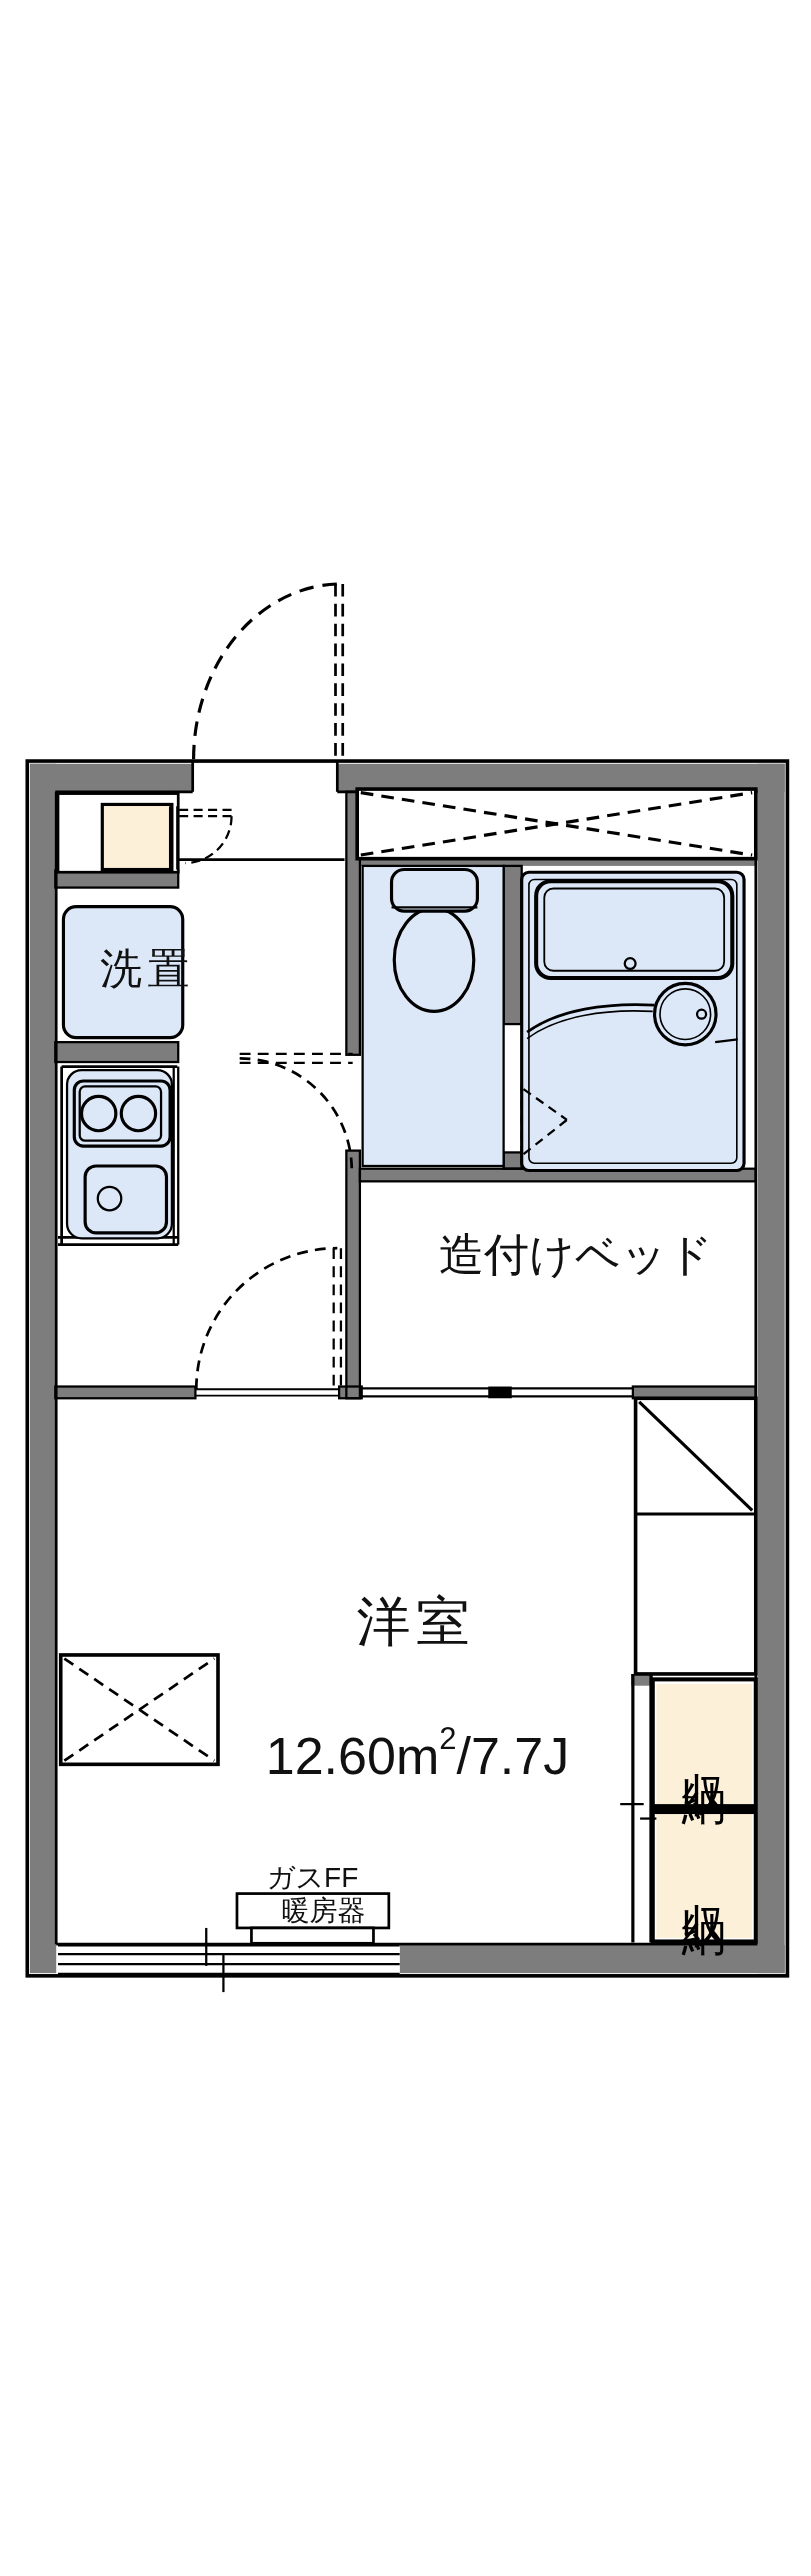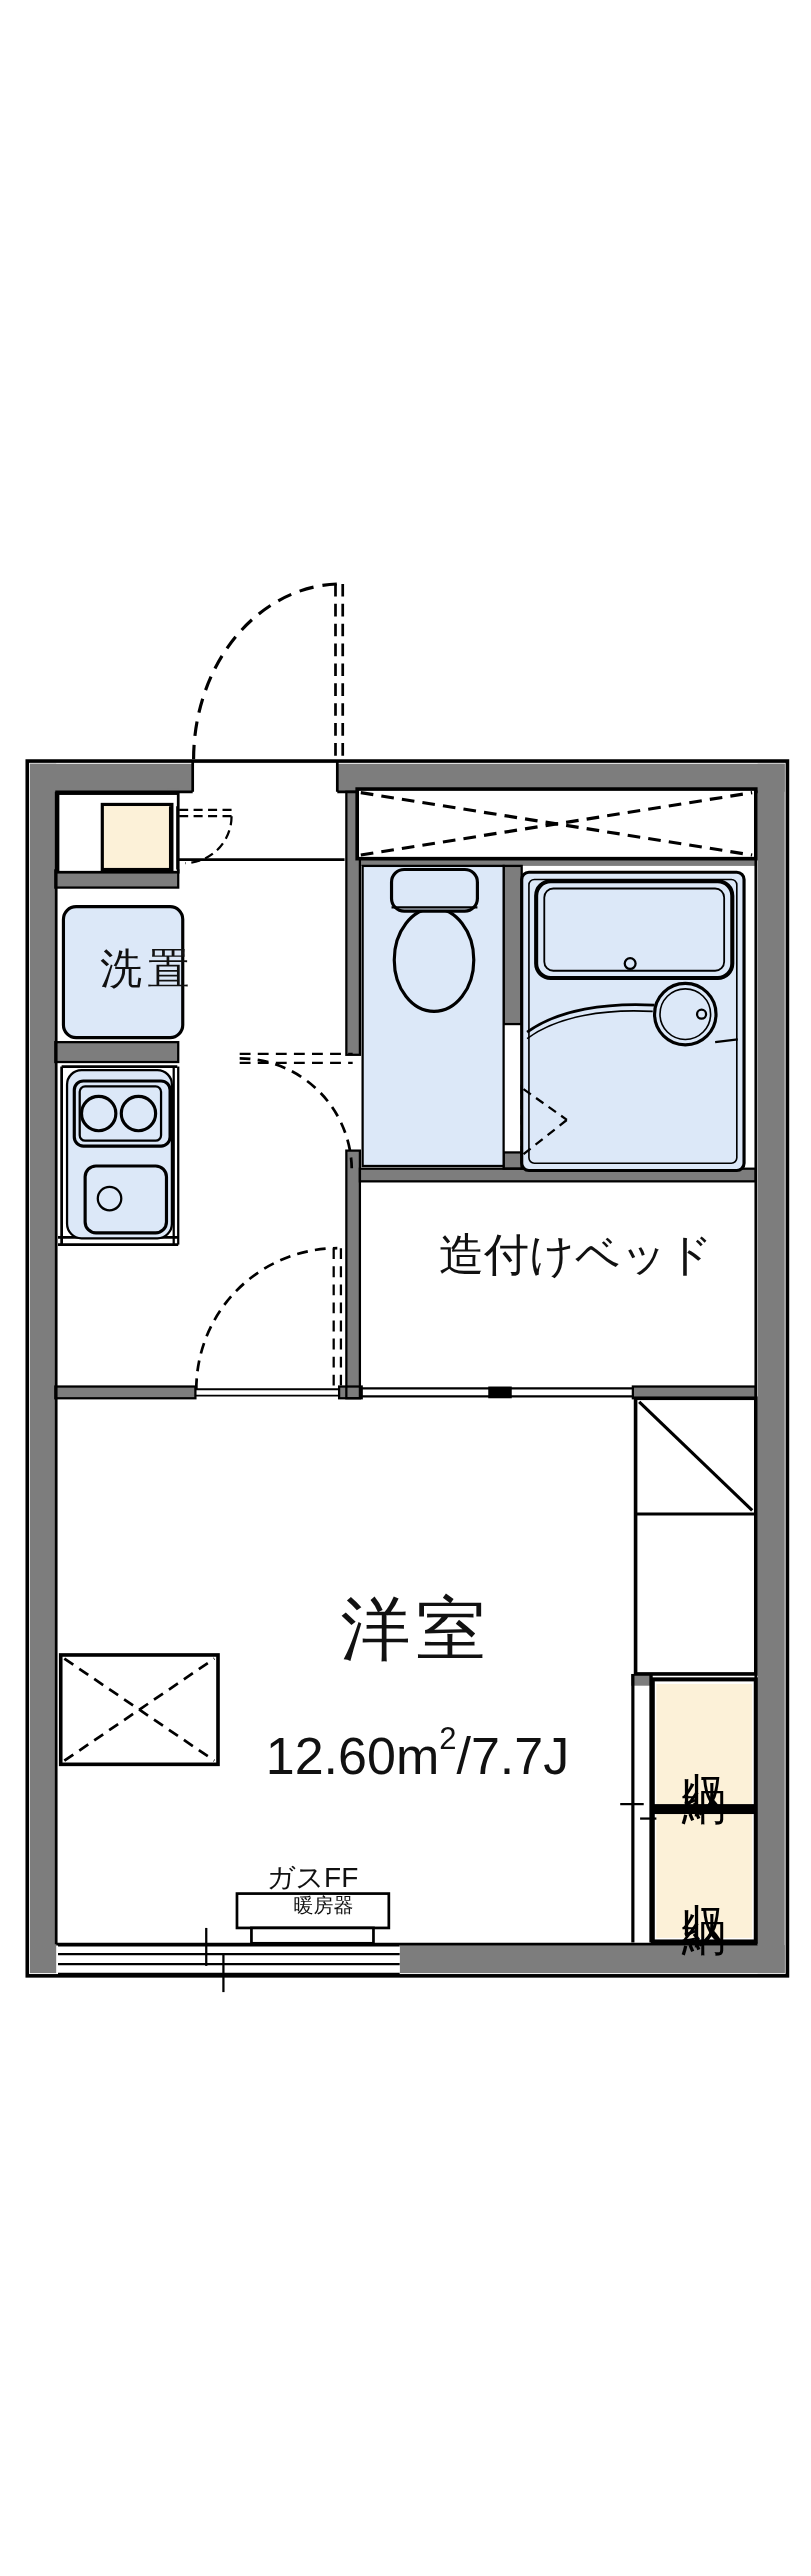--- a/index.html
+++ b/index.html
@@ -3,25 +3,25 @@
 <meta charset="utf-8">
 <style>
   html,body{margin:0;padding:0;background:#ffffff;}
   #canvas{position:relative;width:812px;height:2576px;background:#ffffff;overflow:hidden;
           font-family:"Liberation Sans","DejaVu Sans",sans-serif;color:#000;}
   #plan-svg{position:absolute;left:0;top:0;}
   .lbl{position:absolute;line-height:1;text-align:center;white-space:nowrap;color:#111;}
   .lbl-washer{left:63px;top:948px;width:119px;font-size:42px;letter-spacing:5.4px;margin-left:25px;}
   .lbl-bed1{left:359px;top:1232px;width:434px;font-size:45px;}
   .lbl-bed2{left:359px;top:1284px;width:398px;font-size:42px;}
-  .lbl-room{left:145px;top:1594px;width:542px;font-size:70px;letter-spacing:5.4px;}
+  .lbl-room{left:145px;top:1594px;width:542px;font-size:54px;letter-spacing:5.4px;}
   .lbl-area{left:101px;top:1681px;width:633px;font-size:52px;margin-top:42px;}
   .lbl-area .sup{font-size:31px;vertical-align:25px;}
   .lbl-heater1{left:222px;top:1864px;width:181px;font-size:28px;}
-  .lbl-heater2{left:237px;top:1897px;width:173px;font-size:20px;font-family:Liberation Mono, monospace;}
+  .lbl-heater2{left:237px;top:1897px;width:173px;font-size:28px;}
   .lbl-storage{position:absolute;width:94px;height:116px;display:flex;align-items:center;justify-content:center;
                writing-mode:vertical-rl;text-orientation:upright;font-size:45px;letter-spacing:9px;}
   .lbl-storage-upper{left:657px;top:1688px;}
   .lbl-storage-lower{left:657px;top:1819px;}
 </style>
 </head>
 <body>
 
 <div id="canvas">
 

